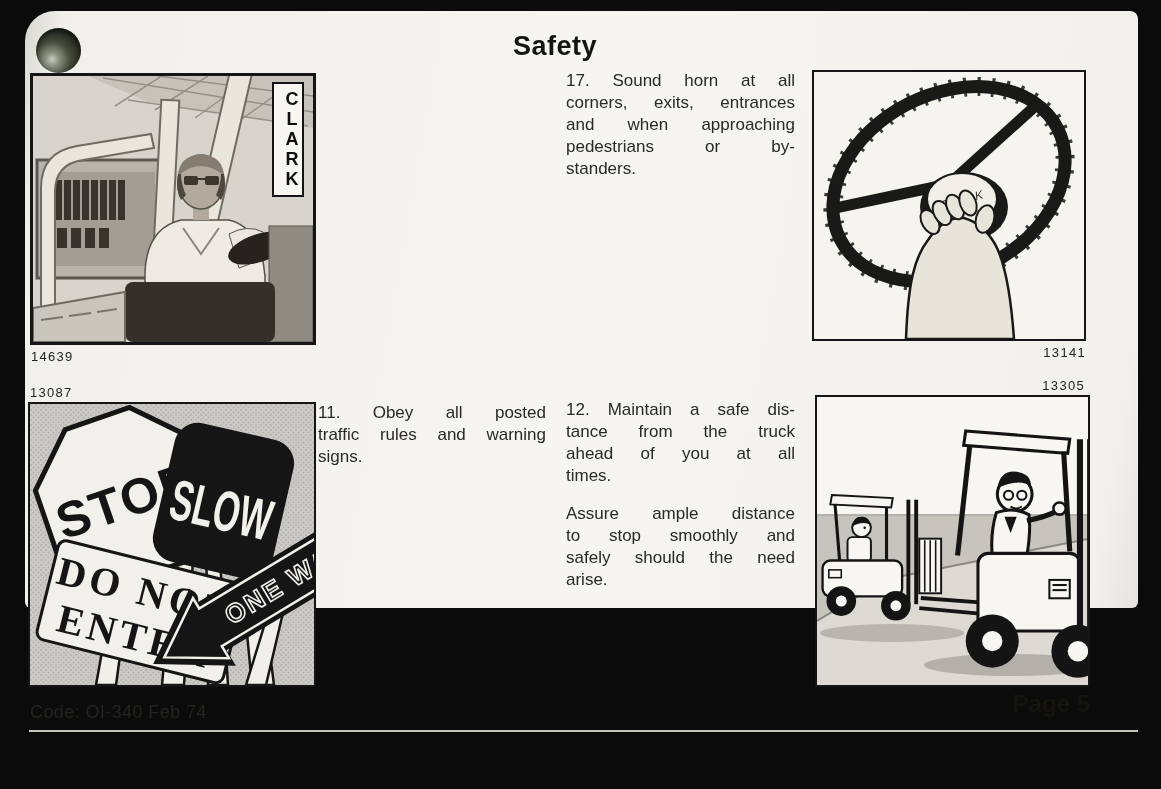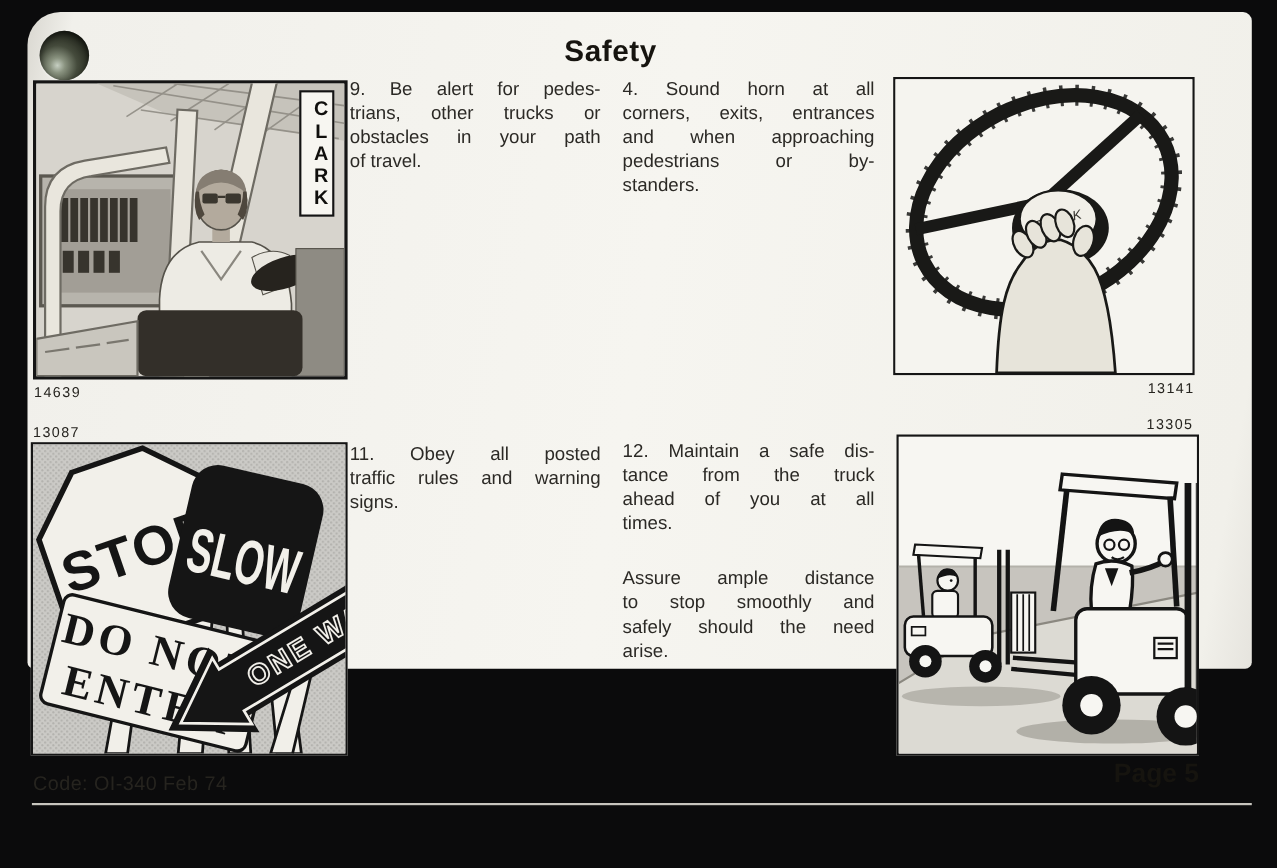--- a/index.html
+++ b/index.html
@@ -41,21 +41,21 @@
   .lbl-13305 { right:53px; top:367px; }
   .col { position:absolute; color:#2b2925; font-size:17px; line-height:22px; }
   .col-1 { left:293px; width:228px; }
   .col-2 { left:541px; width:229px; }
   .item-9  { top:59px; }
   .item-10 { top:59px; }
   .item-11 { top:391px; }
   .item-12 { top:388px; }
   .jline { text-align:justify; text-align-last:justify; }
   .jline.last { text-align-last:left; }
-  .para-2 { margin-top:28px; }
+  .para-2 { margin-top:16px; }
   .footer-code { position:absolute; left:5px; top:691px; font-size:18px; letter-spacing:.4px; color:#26241f; }
   .pageno { position:absolute; right:48px; top:679px; font-size:24px; font-weight:bold; color:#16140f; }
   .clark-sign {
     position:absolute; right:9px; top:6px; width:32px; padding:5px 0 6px 0;
     background:#f7f6f1; border:2px solid #141414; color:#100f0d;
     font-weight:bold; font-size:18px; line-height:20px; text-align:center;
     writing-mode:vertical-rl; text-orientation:upright;
   }
 </style>
 </head>
@@ -253,28 +253,22 @@
         <line x1="184" y1="60" x2="184" y2="208" stroke-width="2.5"></line>
         <line x1="162" y1="210" x2="250" y2="218" stroke-width="6"></line>
         <circle cx="62" cy="206" r="26" fill="#141414" stroke="none"></circle>
         <circle cx="62" cy="206" r="10" fill="#f7f6f2" stroke="none"></circle>
         <circle cx="146" cy="216" r="26" fill="#141414" stroke="none"></circle>
         <circle cx="146" cy="216" r="10" fill="#f7f6f2" stroke="none"></circle>
       </g>
     </svg>
   </div>
 
-  <div class="col col-1 item-9">
-      <div class="jline">9. Be alert for pedes-</div>
-      <div class="jline">trians, other trucks or</div>
-      <div class="jline">obstacles in your path</div>
-      <div class="jline last">of travel.</div>
-    </div>
   <div class="col col-2 item-10">
-      <div class="jline">4. Sound horn at all</div>
+      <div class="jline">17. Sound horn at all</div>
       <div class="jline">corners, exits, entrances</div>
       <div class="jline">and when approaching</div>
       <div class="jline">pedestrians or by-</div>
       <div class="jline last">standers.</div>
     </div>
   <div class="col col-1 item-11">
       <div class="jline">11. Obey all posted</div>
       <div class="jline">traffic rules and warning</div>
       <div class="jline last">signs.</div>
     </div>

